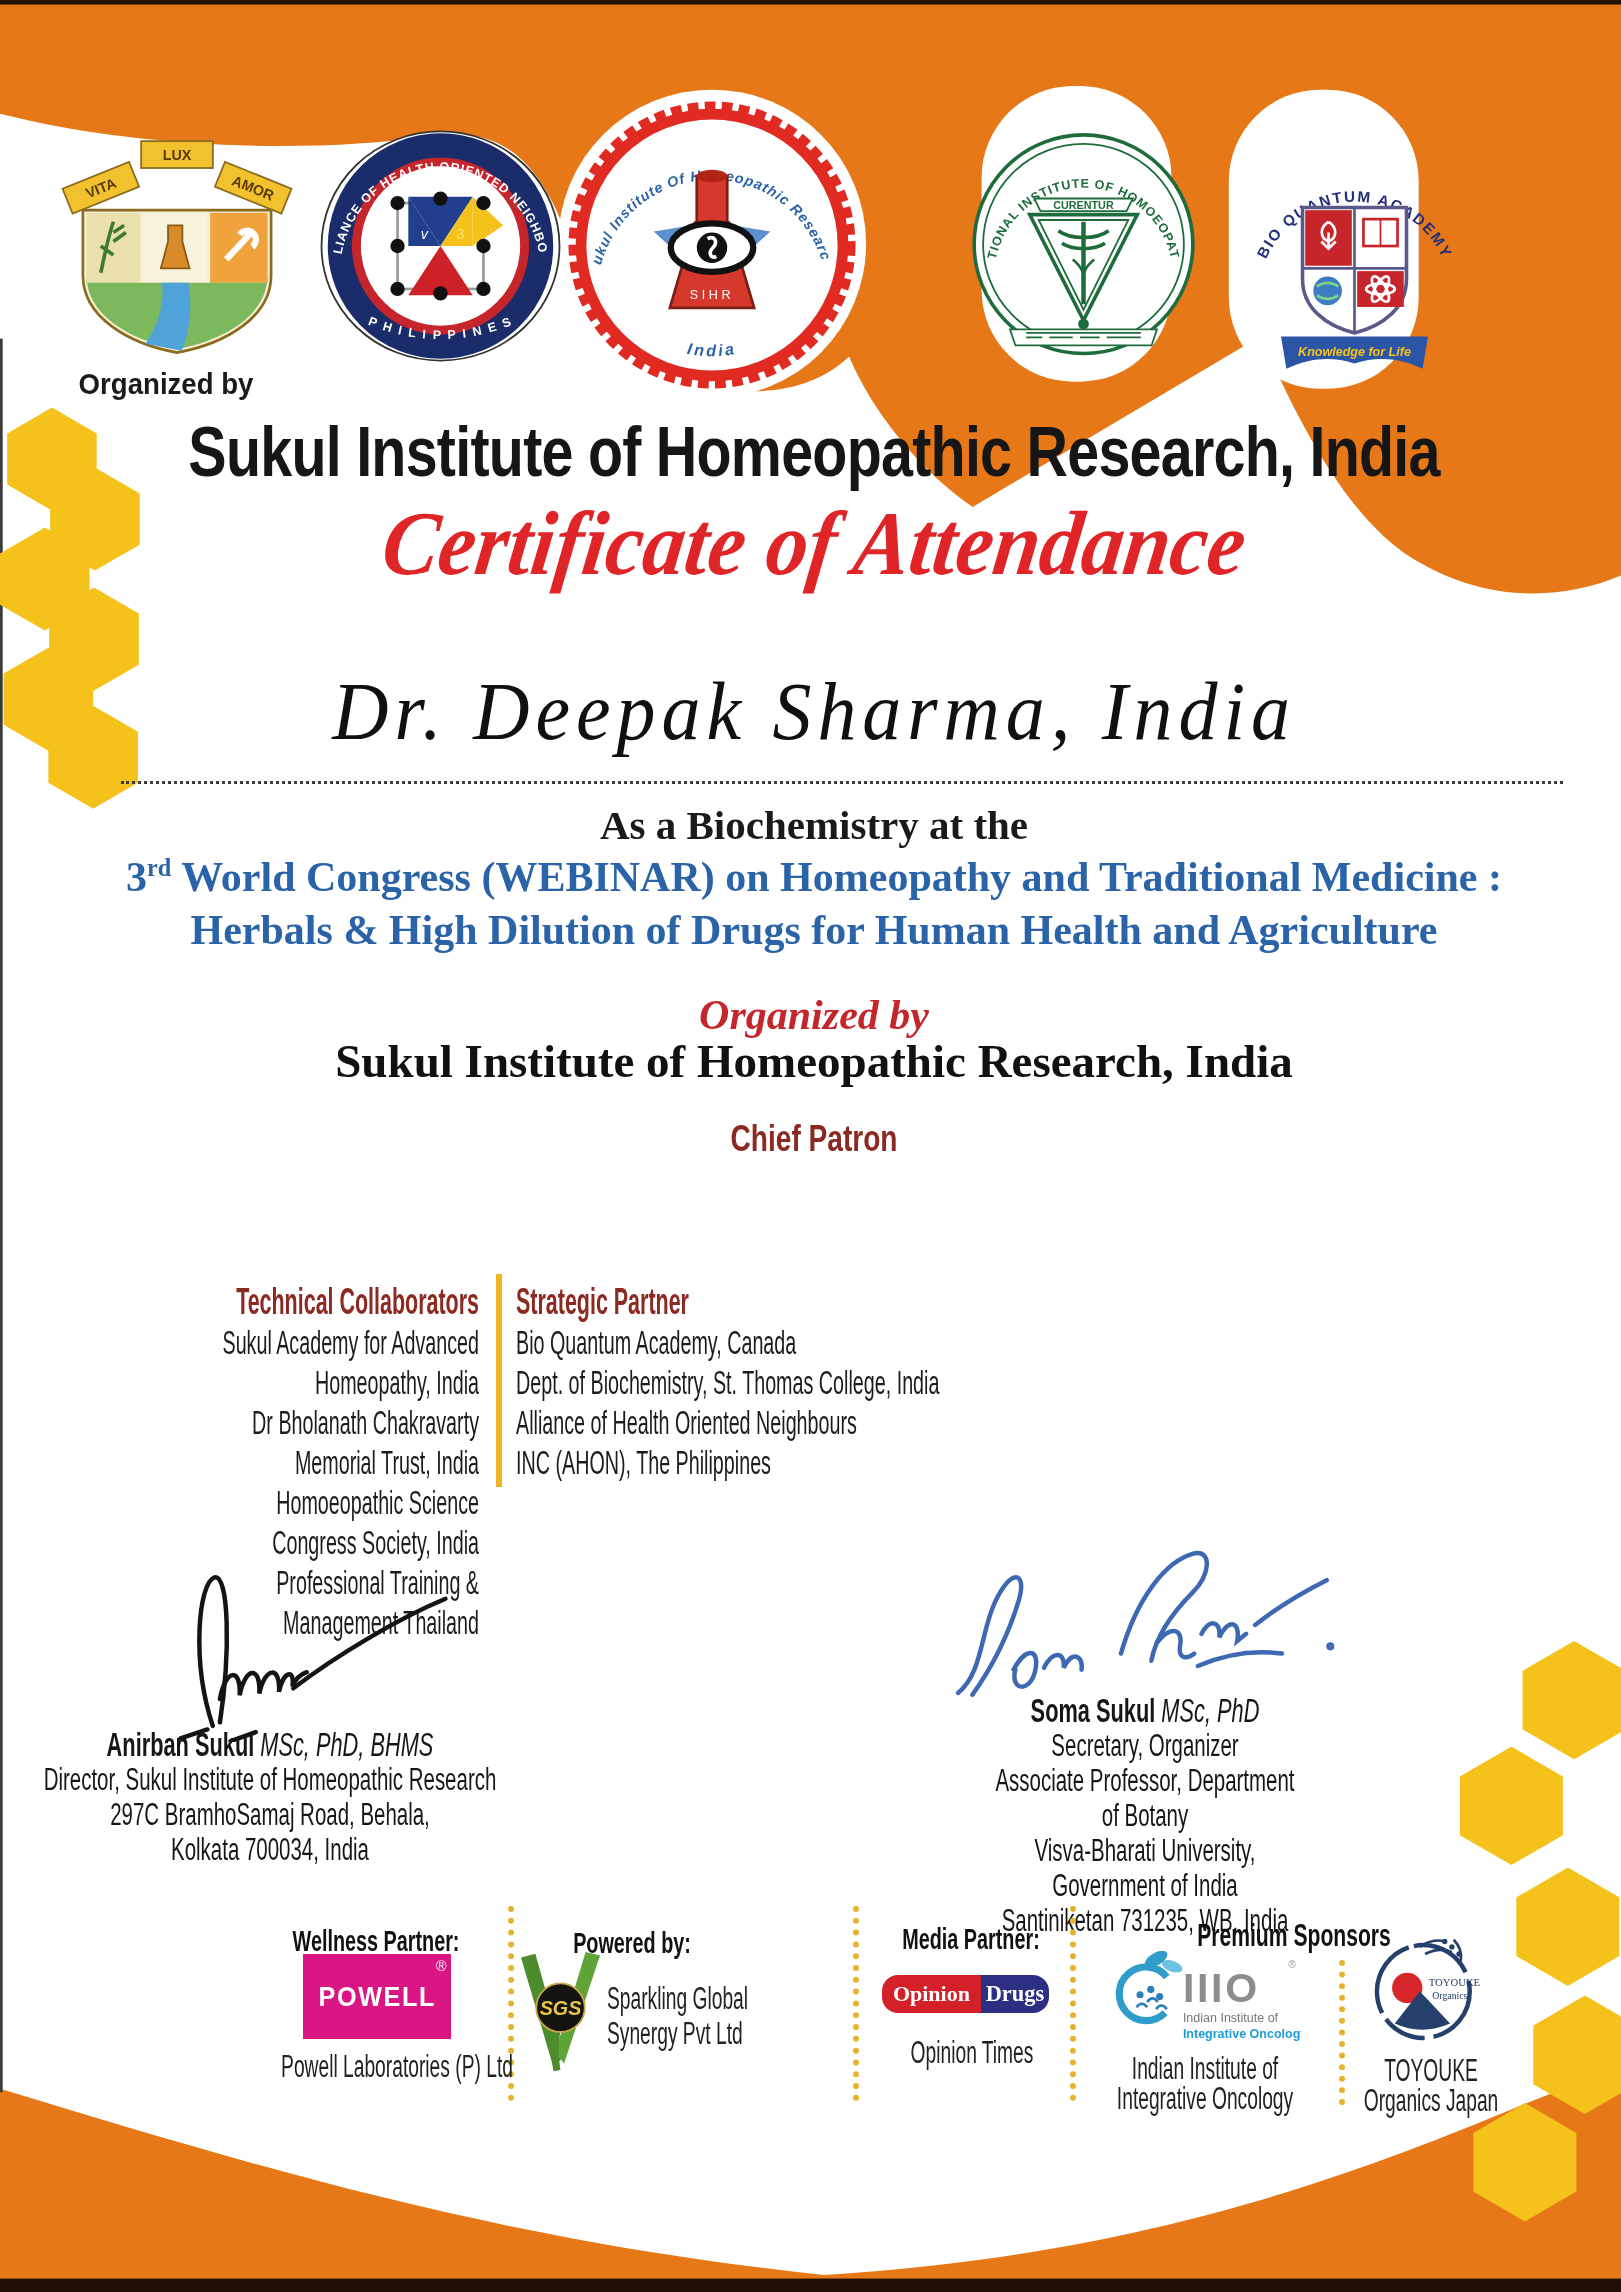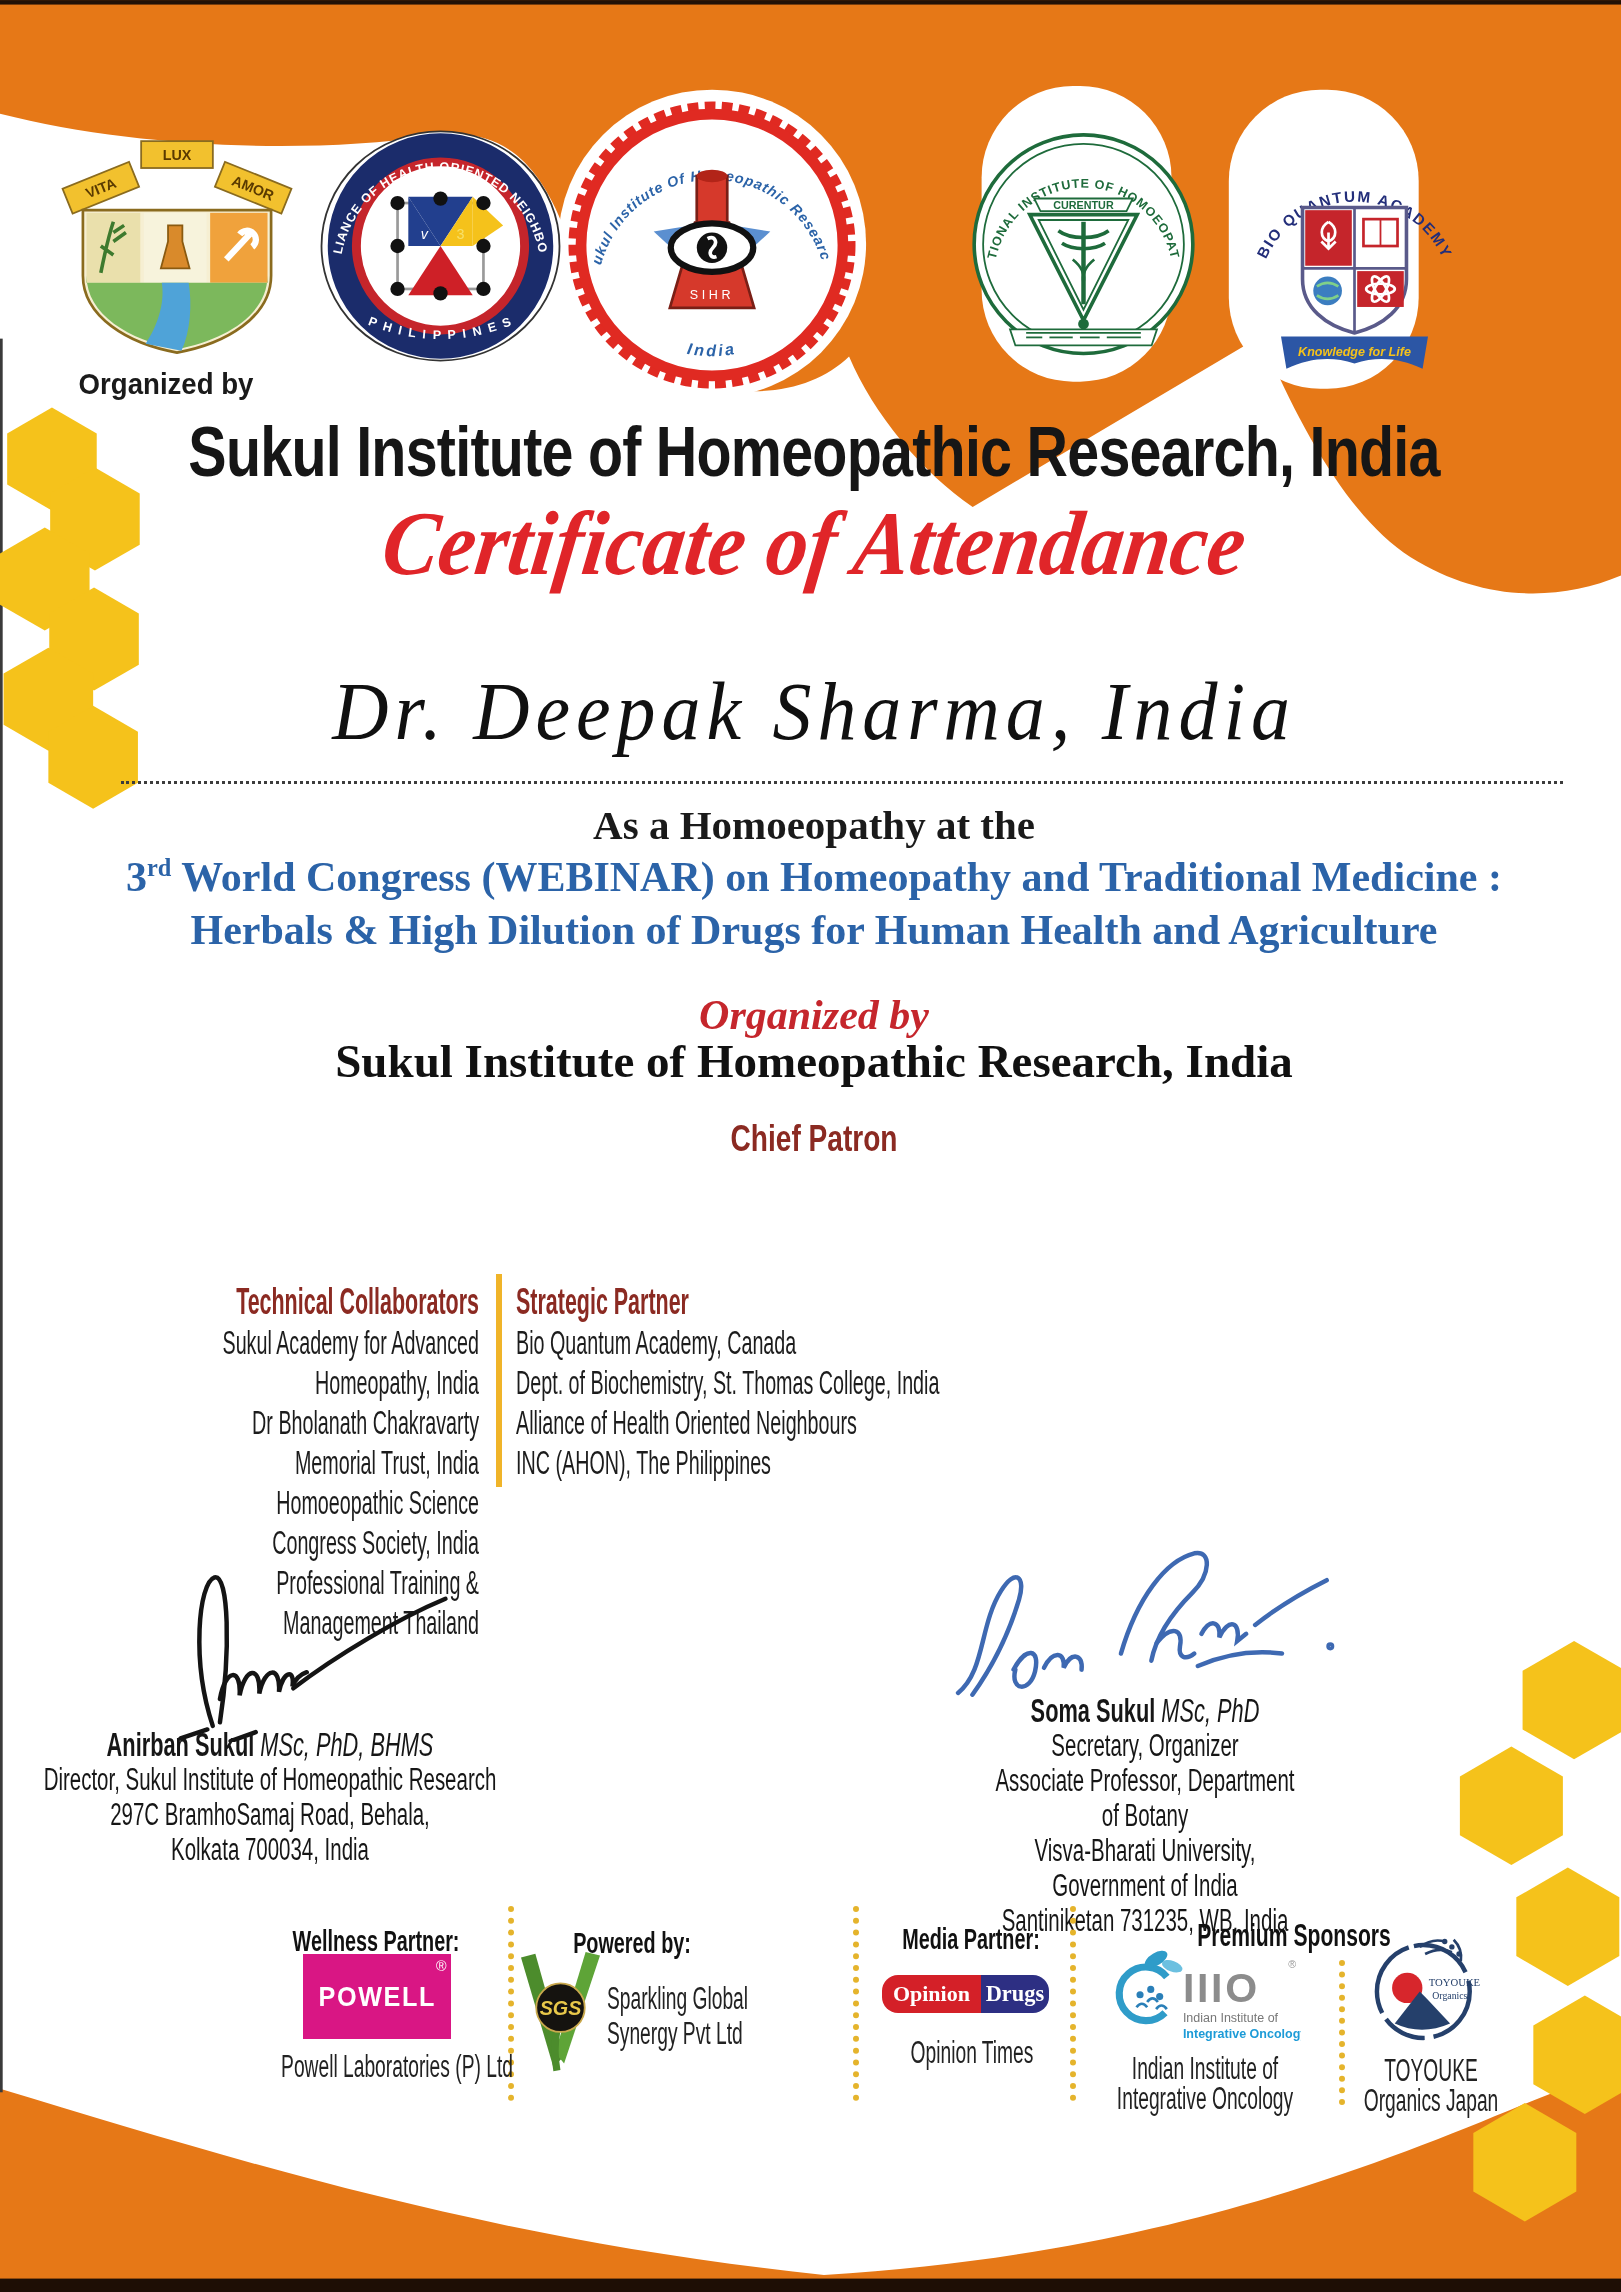--- a/index.html
+++ b/index.html
@@ -219,21 +219,21 @@
   <div class="t ctr serif b i" style="top:491px;font-size:91px;color:#e02529;">
     <span class="sq" style="--sx:.92;--kx:-8deg;">Certificate of Attendance</span>
   </div>
 
   <div class="t ctr serif i" style="top:665px;font-size:82px;color:#101010;">
     <span class="sq" style="--sx:.95;letter-spacing:6.3px;">Dr. Deepak Sharma, India</span>
   </div>
 
   <div class="dotline" style="left:121px;top:781px;width:1442px;"></div>
 
-  <div class="t ctr serif b" style="top:801px;font-size:41px;"><span>As a Homoeopathy at the</span></div>
+  <div class="t ctr serif b" style="top:801px;font-size:41px;"><span>As a Biochemistry at the</span></div>
 
   <div class="t ctr serif b" style="top:853px;font-size:42px;color:#2b63a8;">
     <span>3</span><span class="sup">rd</span><span> World Congress (WEBINAR) on Homeopathy and Traditional Medicine :</span>
   </div>
   <div class="t ctr serif b" style="top:906px;font-size:42px;color:#2b63a8;"><span>Herbals &amp; High Dilution of Drugs for Human Health and Agriculture</span></div>
 
 
   <div class="t ctr serif b i" style="top:991px;font-size:42px;color:#c5262c;"><span>Organized by</span></div>
 
   <div class="t ctr serif b" style="top:1034px;font-size:47px;color:#111;"><span>Sukul Institute of Homeopathic Research, India</span></div>

